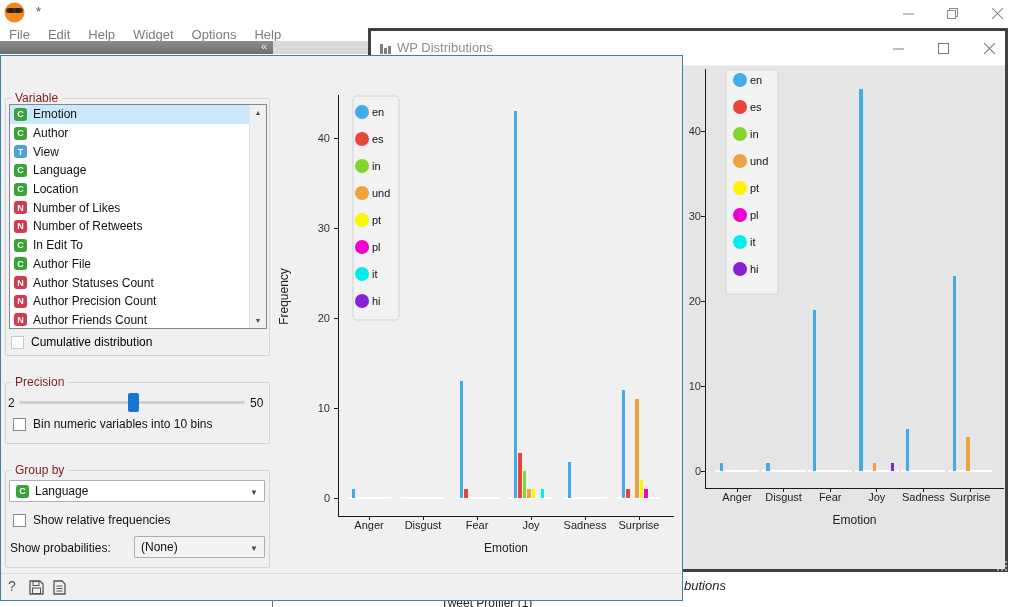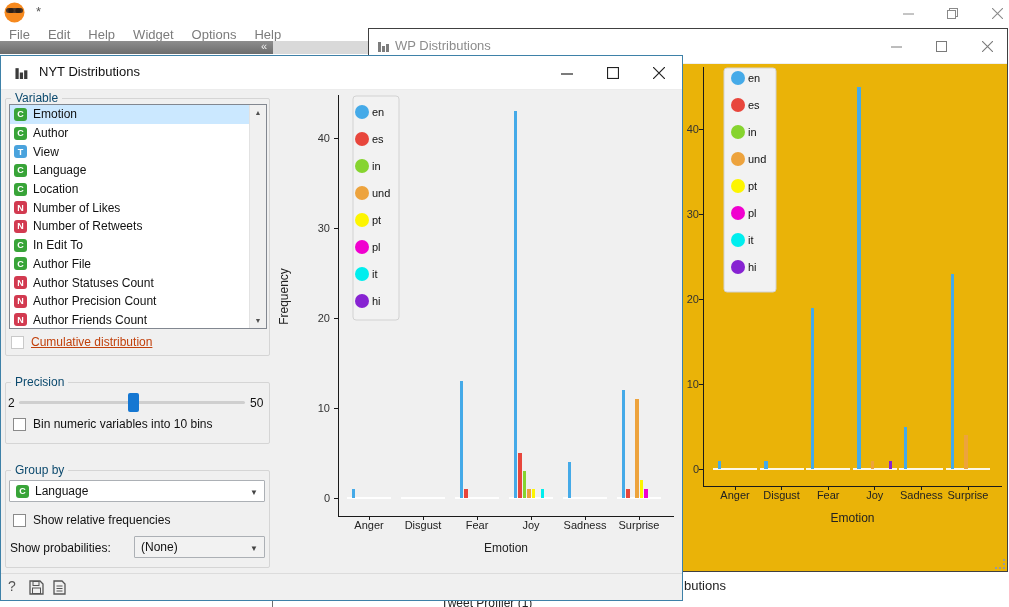--- a/index.html
+++ b/index.html
@@ -10,59 +10,59 @@
   #app-titlebar{left:0;top:0;width:1009px;height:27px;background:#fff;}
   #app-logo{left:4px;top:2px;width:21px;height:21px;}
   #unsaved-star{left:36px;top:4px;color:#555;font-size:13px;}
   .app-ctrl{top:0;width:44px;height:26px;display:flex;align-items:center;justify-content:center;color:#8a8a8a;}
   #menubar{left:0;top:27px;width:1009px;height:15px;background:#fff;}
   #menubar span{display:inline-block;margin-left:9px;margin-right:9px;color:#7b7b7b;font-size:13px;}
   #toolbar-strip{left:0;top:41px;width:273px;height:13px;background:linear-gradient(#8d8d8d,#6d6d6d);}
   #collapse-btn{right:6px;top:-1px;color:#f0f0f0;font-size:11px;position:absolute;}
   #toolbar-strip2{left:273px;top:41px;width:96px;height:13px;background:#d9d9d9;}
   #canvas-vline{left:272px;top:601px;width:1px;height:6px;background:#6e6e6e;}
-  #clipped-text{left:684px;top:578px;font-size:13px;color:#222;}
+  #clipped-text{left:684px;top:578px;font-size:13px;color:#222;font-style:italic;}
   #node-label{left:441px;top:596px;font-size:12px;color:#222;}
   
   .window{position:absolute;box-sizing:border-box;}
   .titlebar{position:absolute;left:0;top:0;right:0;background:#fff;}
   .titlebar .title{position:absolute;font-size:13px;}
   .winbtn{position:absolute;width:34px;height:24px;display:flex;align-items:center;justify-content:center;}
   .grip{position:absolute;width:10px;height:10px;}
   .grip i{position:absolute;width:2px;height:2px;background:#9a9a9a;}
   
-  #wp-window{left:368px;top:28px;width:640px;height:544px;background:#eab308;border:1px solid #404040;}
+  #wp-window{left:368px;top:28px;width:640px;height:544px;background:#e5e5e5;border:3px solid #404040;}
   #wp-window .titlebar{height:34px;border-bottom:1px solid #efefef;}
   #wp-window .title{left:26px;top:9px;color:#8c8c8c;}
   #wp-window .winbtn{color:#7a7a7a;}
   
   #nyt-window{left:0px;top:55px;width:683px;height:546px;background:#f0f0f0;border:1px solid #3e81a8;}
   #nyt-window .titlebar{height:33px;border-bottom:1px solid #ececec;}
   #nyt-window .title{left:38px;top:8px;color:#111;}
   #nyt-window .winbtn{color:#222;}
   .chart-svg{position:absolute;}
   svg text{font-family:"Liberation Sans",sans-serif;}
   
   .gframe{position:absolute;border:1px solid #d5d5d5;border-radius:2px;}
-  .gcaption{position:absolute;background:#f0f0f0;padding:0 4px;color:#0c4a6e;font-size:12px;}
+  .gcaption{position:absolute;background:#f0f0f0;padding:0 4px;color:#7f1d1d;font-size:12px;}
   #variable-list{position:absolute;left:8px;top:48px;width:258px;height:225px;background:#fff;
                  border:1px solid #828790;box-sizing:border-box;overflow:hidden;}
   .vrow{height:18.7px;display:flex;align-items:center;padding-left:4px;cursor:default;}
   .vrow.sel{background:#cbe8ff;}
   .vicon{width:13px;height:13px;border-radius:3px;color:#fff;font-size:9px;font-weight:bold;
          display:flex;align-items:center;justify-content:center;margin-right:6px;flex:none;}
   .vlabel{font-size:12px;color:#111;white-space:nowrap;}
   #list-scrollbar{position:absolute;right:0;top:0;width:16px;height:100%;background:#f0f0f0;border-left:1px solid #e2e2e2;}
   .scroll-arrow{position:absolute;left:0;width:16px;height:15px;display:flex;align-items:center;justify-content:center;
                 font-size:7px;color:#505050;}
   .cbrow{position:absolute;display:flex;align-items:center;}
   .cb{width:13px;height:13px;background:#fff;border:1px solid #8a8a8a;box-sizing:border-box;margin-right:7px;flex:none;}
   .cb.disabled{border-color:#c9c9c9;}
   .cblabel{font-size:12px;color:#111;}
-  .cblabel.disabled{color:#c2410c;text-decoration:underline;}
+  .cblabel.disabled{color:#000000;}
   
   #slider-track{position:absolute;left:18px;top:345px;width:226px;height:3px;background:#cfcfcf;border-radius:2px;}
   #slider-handle{position:absolute;left:127px;top:337px;width:11px;height:19px;background:#1577d2;border-radius:2px;}
   .slim{position:absolute;font-size:12px;color:#111;}
   
   .combo{position:absolute;background:#fff;border:1px solid #acb0b5;box-sizing:border-box;height:22px;
          display:flex;align-items:center;padding-left:6px;border-radius:1px;}
   .combo .arrow{position:absolute;right:6px;top:7px;font-size:8px;color:#444;}
   .combo .vicon{margin-right:6px;}
   .combo .ctext{font-size:12px;color:#111;}
@@ -196,43 +196,20 @@
   <div class="grip" style="left:626px;top:530px;">
     <i style="left:8px;top:8px;"></i>
       <i style="left:4px;top:8px;"></i>
       <i style="left:0;top:8px;"></i>
       <i style="left:8px;top:4px;"></i>
       <i style="left:8px;top:0;"></i>
   </div>
 </div>
 
 <div class="window" id="nyt-window">
-  <div class="titlebar">
-    <svg style="position:absolute;left:14px;top:10px;" width="15" height="13" viewBox="0 0 13 12">
-      <rect x="0" y="2" width="3" height="10" fill="#3a3a3a"></rect>
-        <rect x="4" y="6" width="3" height="6" fill="#3a3a3a"></rect>
-        <rect x="8" y="4" width="3" height="8" fill="#3a3a3a"></rect>
-    </svg>
-    <span class="title">NYT Distributions</span>
-    <div class="winbtn" style="left:549px;top:5px;">
-      <svg width="12" height="12" viewBox="0 0 12 12">
-          <line x1="0" y1="7" x2="12" y2="7" stroke="#222" stroke-width="1.2"></line>
-        </svg>
-    </div>
-    <div class="winbtn" style="left:595px;top:5px;">
-      <svg width="12" height="12" viewBox="0 0 12 12">
-          <rect x="0.5" y="0.5" width="11" height="11" fill="none" stroke="#222" stroke-width="1.2"></rect>
-        </svg>
-    </div>
-    <div class="winbtn" style="left:641px;top:5px;">
-      <svg width="12" height="12" viewBox="0 0 12 12">
-          <path d="M0 0 L12 12 M12 0 L0 12" stroke="#222" stroke-width="1.2"></path>
-        </svg>
-    </div>
-  </div>
 
   <div class="gframe" style="left:4px;top:42px;width:263px;height:256px;"></div>
   <span class="gcaption" style="left:10px;top:35px;">Variable</span>
   <div id="variable-list">
     <div id="variable-rows">
         <div class="vrow sel">
           <span class="vicon" style="background: rgb(56, 164, 56);">C</span>
           <span class="vlabel">Emotion</span>
         </div>
         <div class="vrow">

